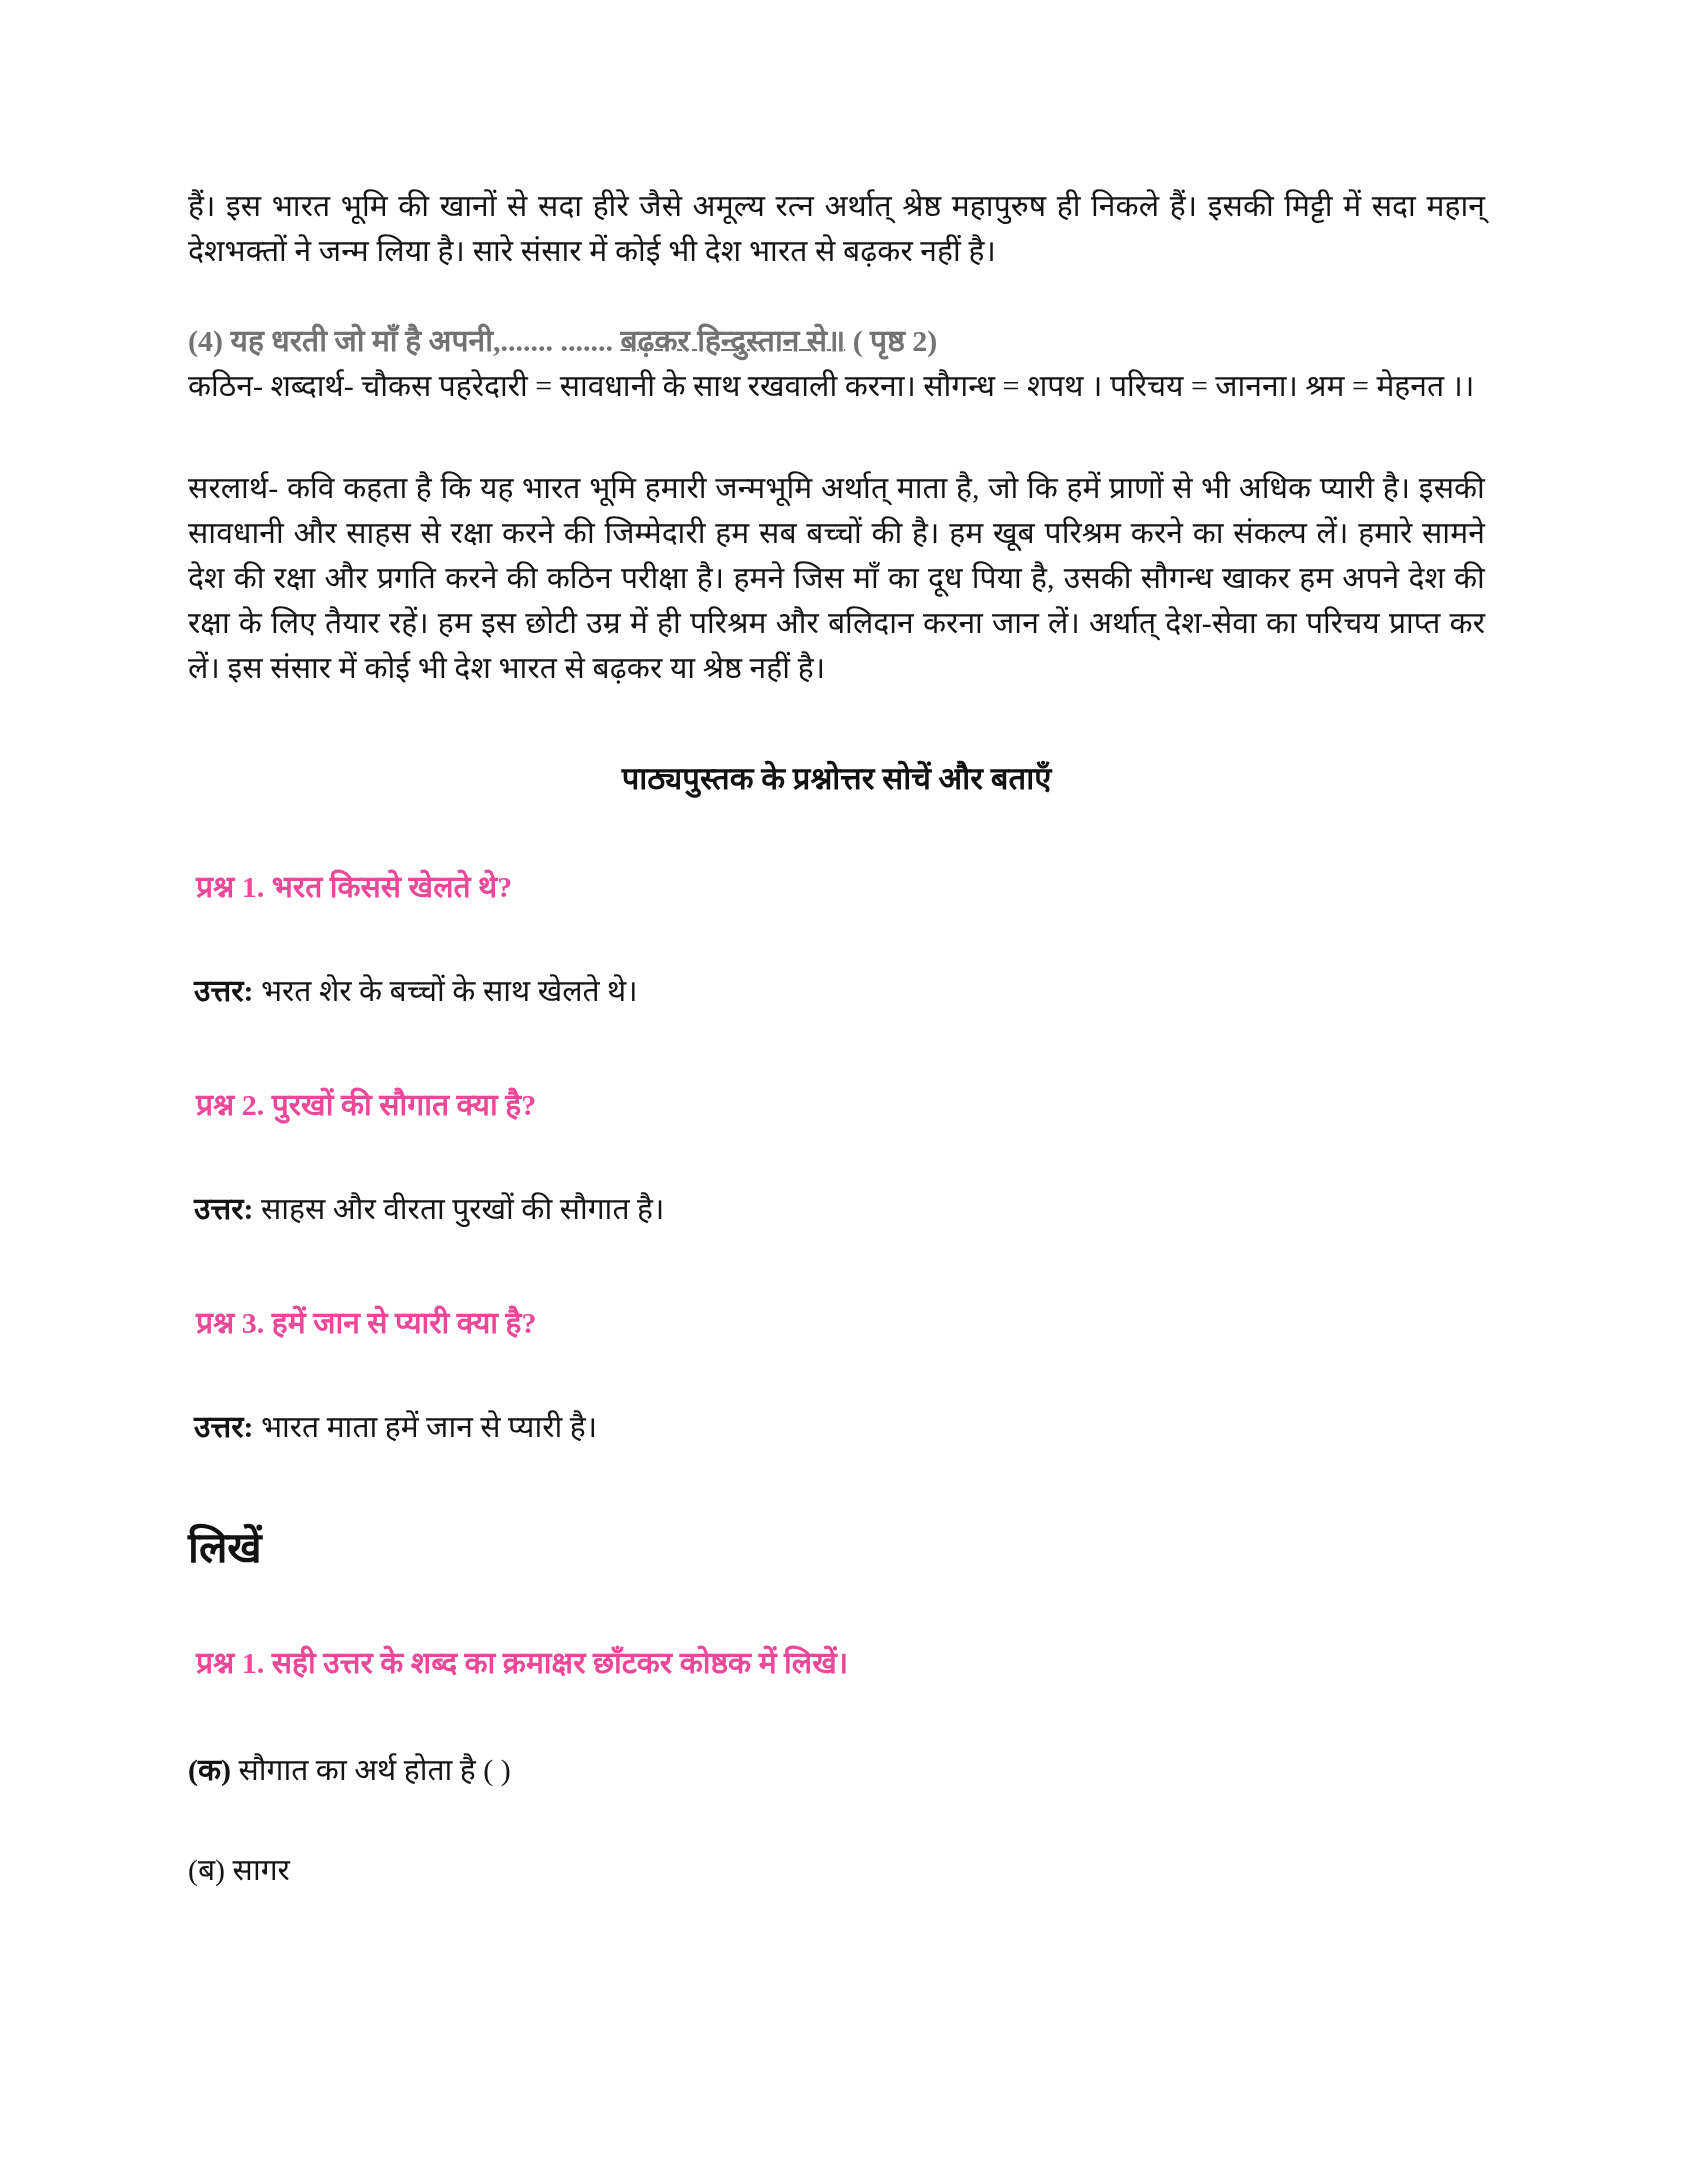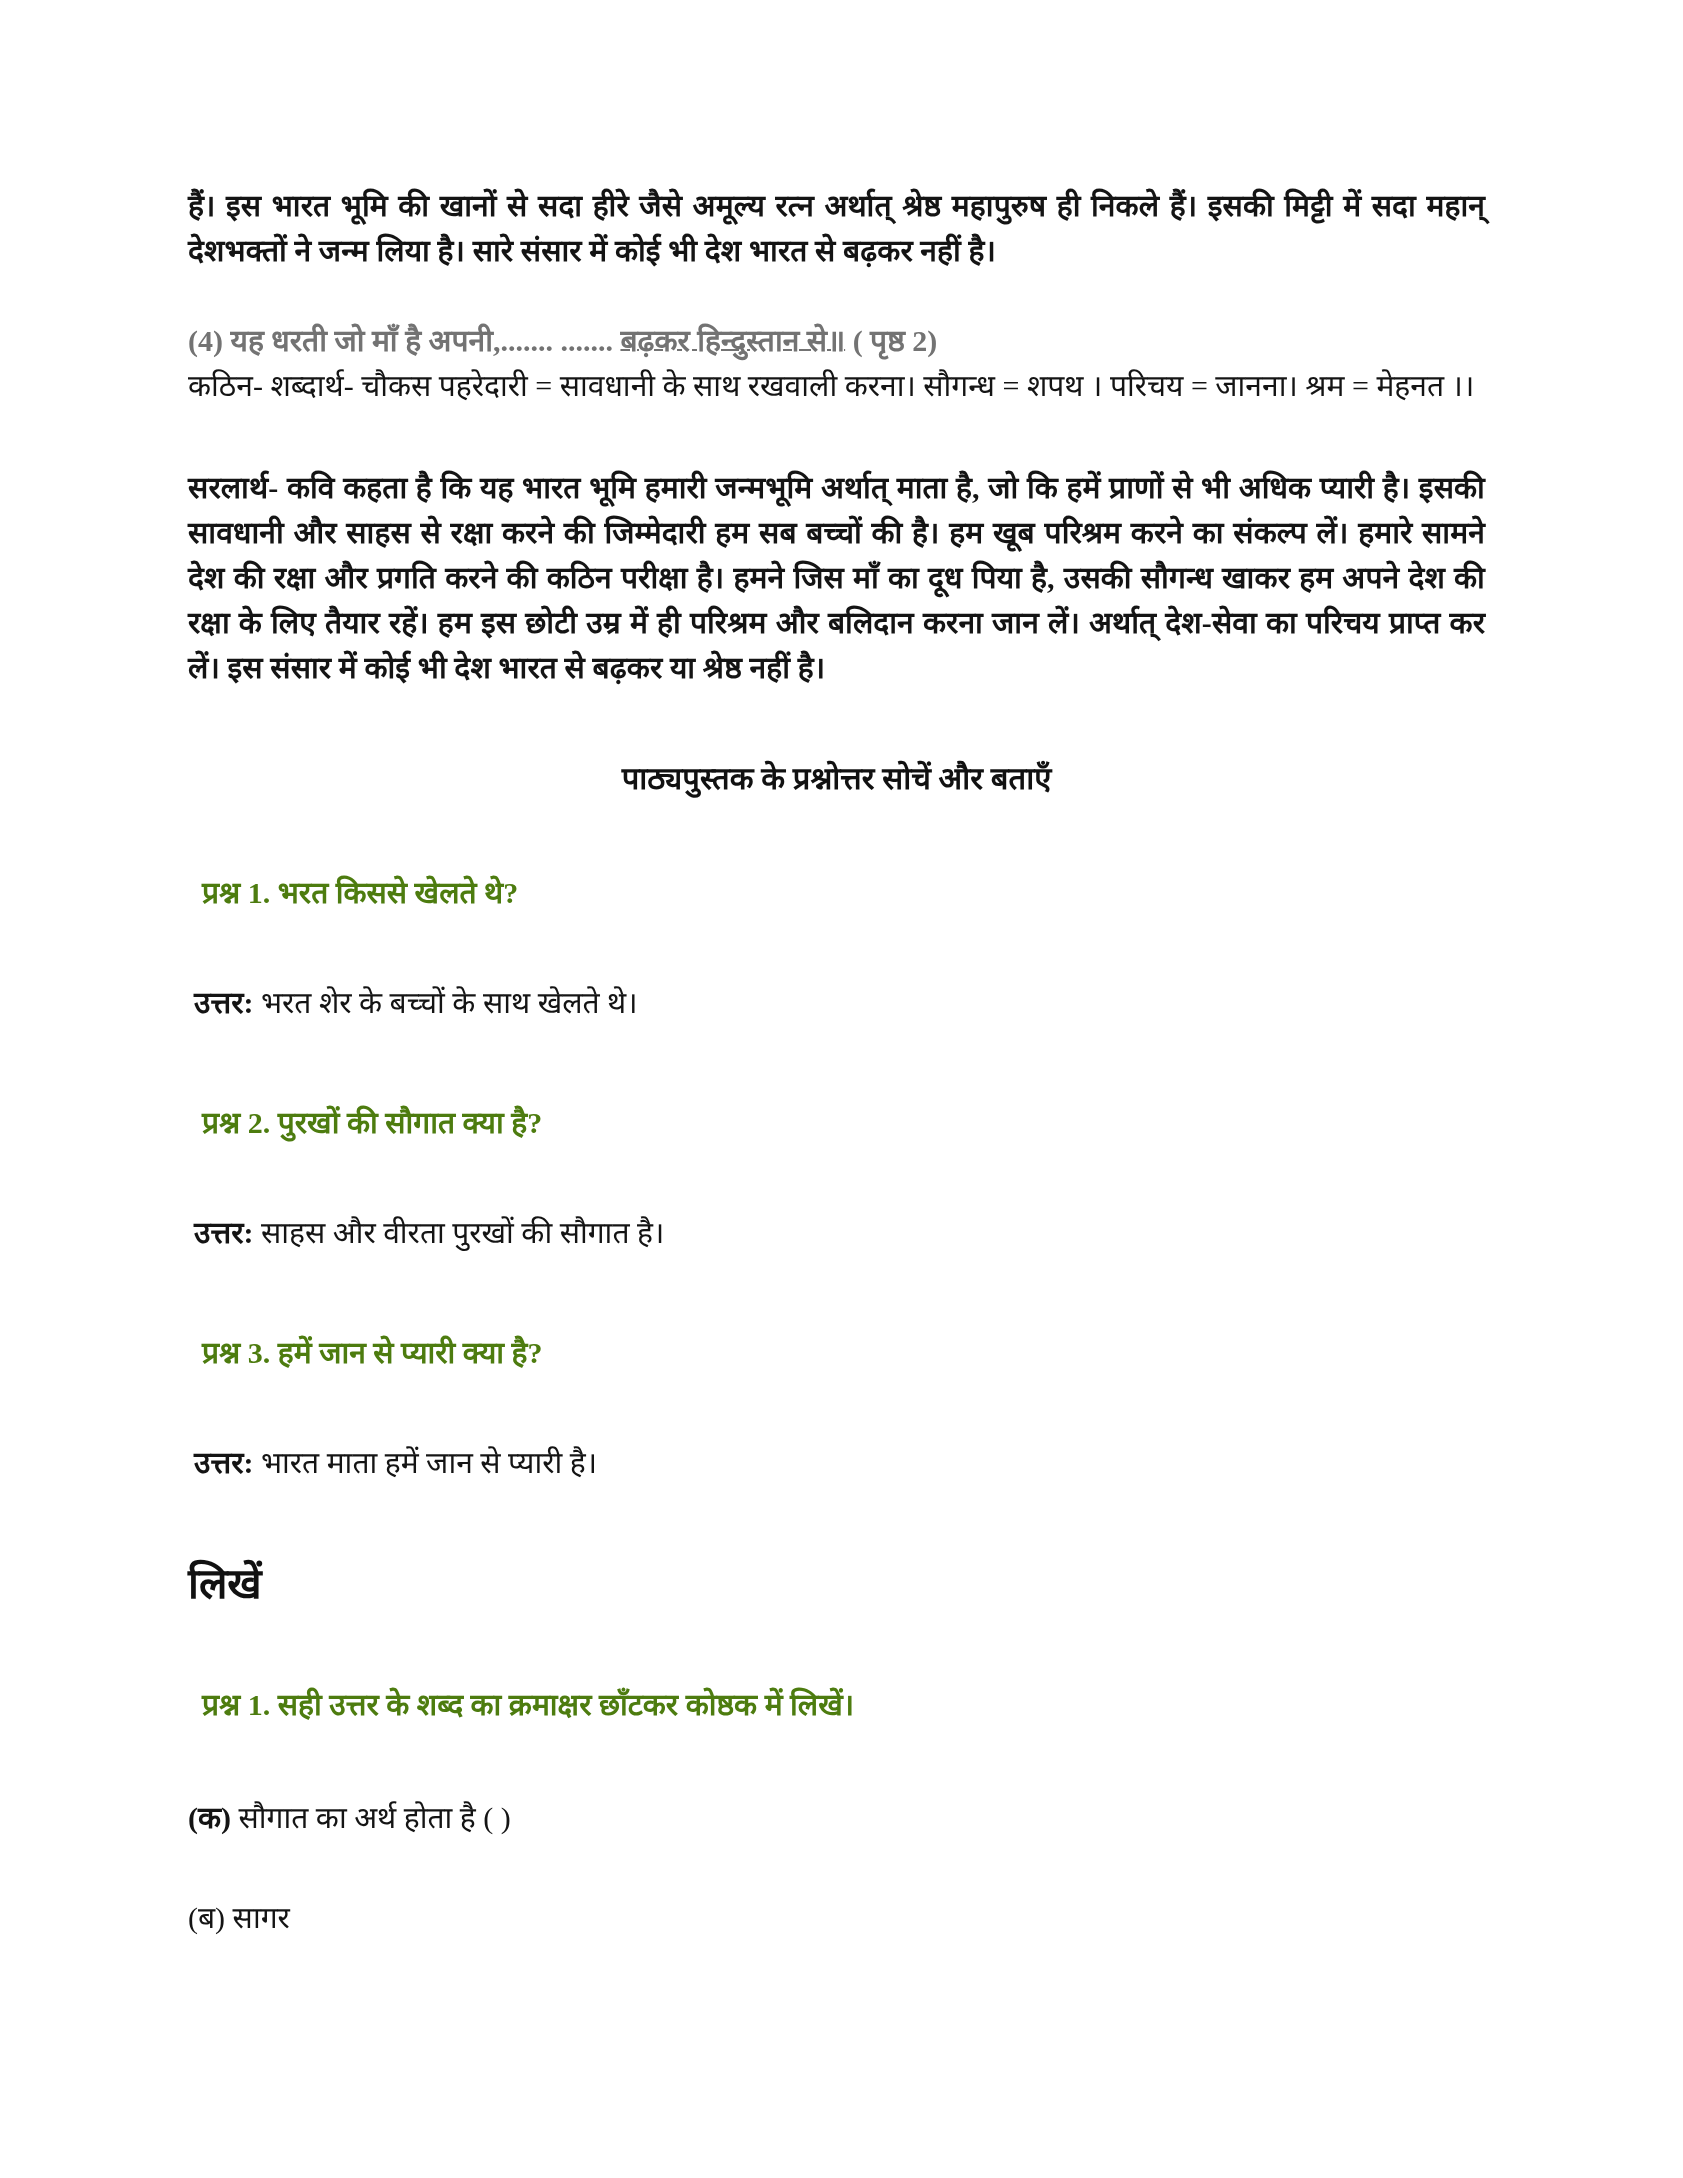--- a/index.html
+++ b/index.html
@@ -28,21 +28,20 @@
   }
 
   
   .para {
     font-size: 30px;
     line-height: 1.50;
     text-align: left;
     margin: 0;
     color: #141414;
     letter-spacing: 0.1px;
-    font-weight: bold;
   }
   .para.justify {
     text-align: justify;
     text-justify: inter-word;
   }
   .spacer-md { height: 46px; }
   .spacer-lg { height: 57px; }
   .spacer-xl { height: 67px; }
 
   
@@ -75,22 +74,22 @@
     font-weight: 700;
     line-height: 1.4;
     margin: 0;
     color: #111;
     text-align: center;
   }
   .q-head {
     font-size: 30px;
     font-weight: 700;
     line-height: 1.45;
-    margin: 14px;
-    color: #4d7c0f;
+    margin: 8px;
+    color: #ec4899;
   }
   .answer {
     font-size: 30px;
     line-height: 1.45;
     margin: 6px;
     color: #141414;
   }
   .answer .ans-label {
     font-weight: 700;
   }

